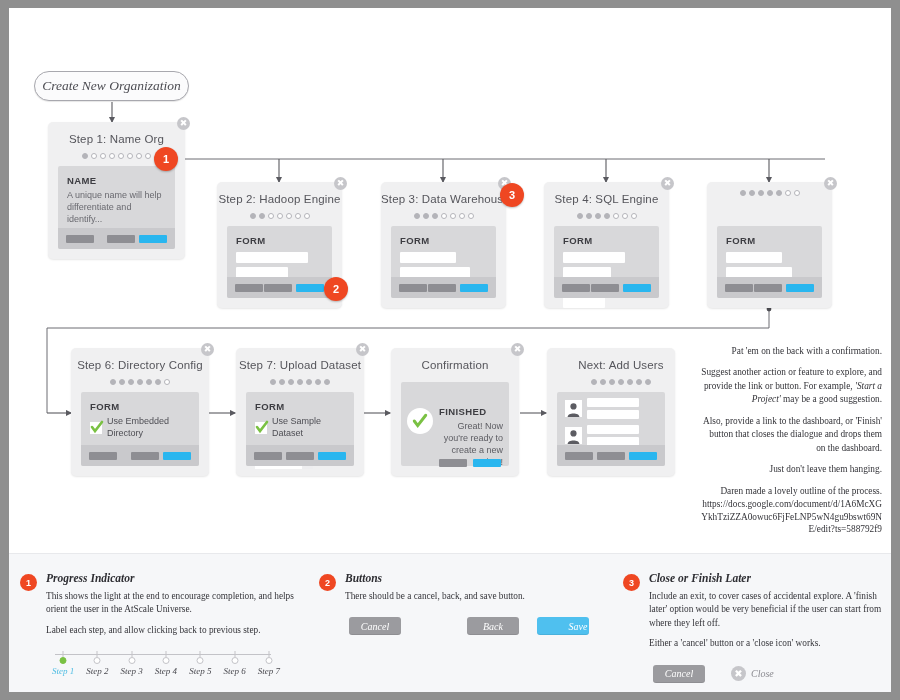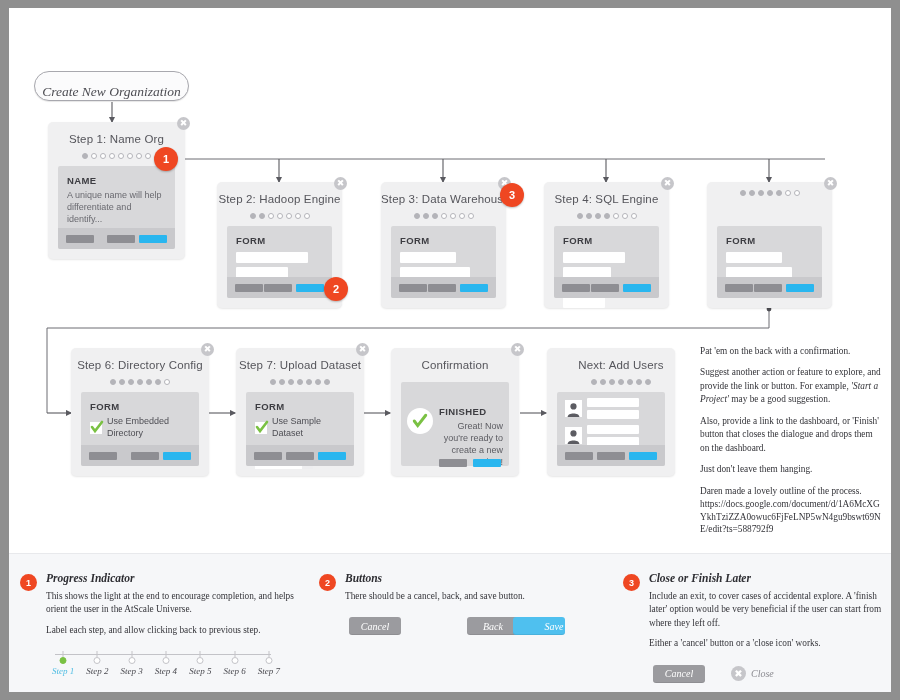--- a/index.html
+++ b/index.html
@@ -41,21 +41,21 @@
   }
 
   
   .start-pill {
     position: absolute;
     left: 25px; top: 63px;
     width: 155px; height: 30px;
     border: 1px solid #a8a8ae;
     border-radius: 16px;
     background: #fbfbfc;
-    display: flex; align-items: flex-end; justify-content: center;
+    display: flex; align-items: center; justify-content: center;
     font-family: "Liberation Serif", serif;
     font-style: italic;
     font-size: 13.5px;
     color: #4c4c52;
     box-shadow: 0 1px 1px rgba(0,0,0,.10);
   }
 
   
   .card {
     position: absolute;
@@ -219,20 +219,21 @@
 
   
   .notes {
     position: absolute;
     left: 691px; top: 337px;
     width: 182px;
     font-family: "Liberation Serif", serif;
     font-size: 9.3px;
     color: #333338;
     line-height: 1.45;
+    text-align: right;
   }
   .notes p { margin: 0 0 8px 0; }
   .notes .it { font-style: italic; }
   .notes .url { word-break: break-all; line-height: 1.35; }
 
   
   .legend-col { position: absolute; top: 18px; }
   .lg-num {
     position: absolute; left: 0; top: 2px;
     width: 17px; height: 17px; border-radius: 50%;
@@ -667,21 +668,21 @@
         <div class="lg-body">
           <p>There should be a cancel, back, and save button.</p>
         </div>
         <div class="lg-btns">
           <div class="wbtn" style="left:4px; width:52px;">
             <span>Cancel</span>
           </div>
           <div class="wbtn" style="left:122px; width:48px;">
             <span>Back</span>
           </div>
-          <div class="wbtn blue" style="left:168px; width:48px;padding-left:30px;">
+          <div class="wbtn blue" style="left:192px; width:48px;padding-left:30px;">
             <span>Save</span>
           </div>
         </div>
       </div>
 
       <div class="legend-col" style="left:614px; width:262px;">
         <div class="lg-num">
             <span>3</span>
           </div>
         <div class="lg-title">Close or Finish Later</div>

